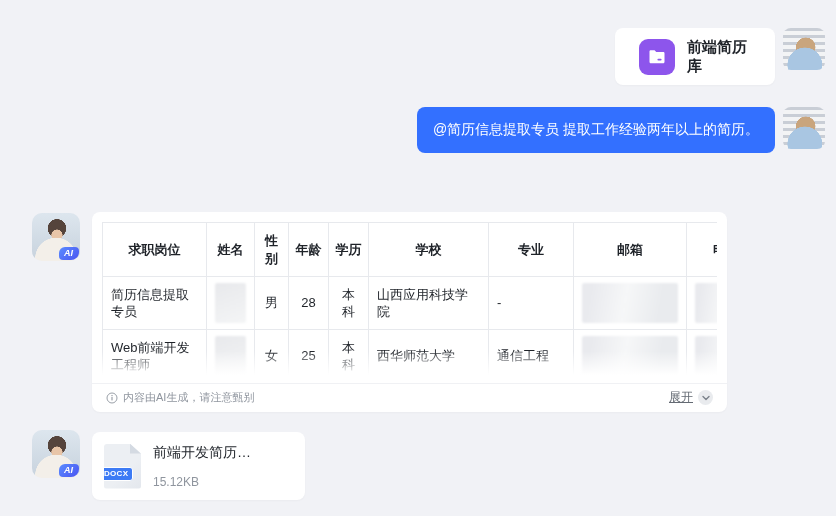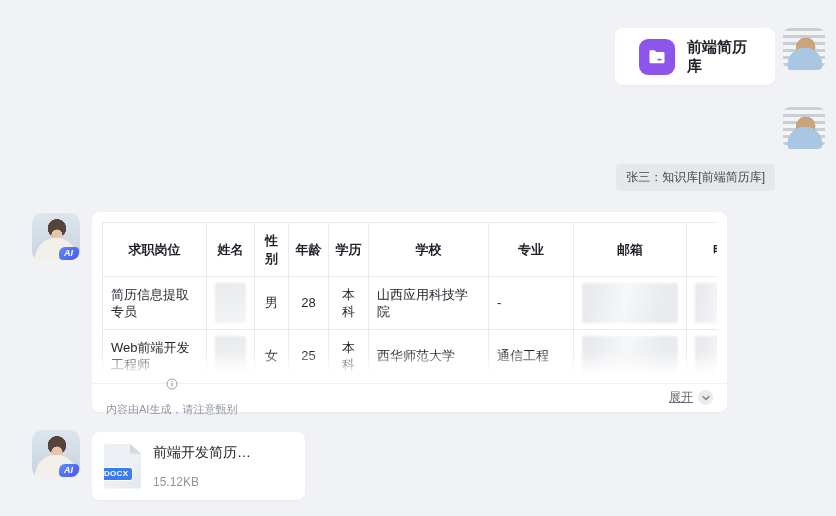--- a/index.html
+++ b/index.html
@@ -78,21 +78,21 @@
   .blur{
     width:100%; height:100%; min-height:40px; border-radius:2px;
     background:linear-gradient(100deg,#e9eaee 10%,#f6f7f8 45%,#e9ebee 80%);
     filter:blur(1px);
   }
   td.c-name .blur{ min-height:40px; background:linear-gradient(160deg,#e8e9ec,#f4f5f6); }
   .card-footer{
     border-top:1px solid #f0f1f4; margin-top:8px; height:28px;
     display:flex; align-items:center; justify-content:space-between; padding:0 14px;
   }
-  .disclaimer{ display:flex; align-items:center; gap:12px; font-size:11px; color:#8f959e;flex-direction:column; }
+  .disclaimer{ display:flex; align-items:center; gap:5px; font-size:11px; color:#8f959e; }
   .expand{ display:flex; align-items:center; gap:5px; font-size:12px; color:#646a73; cursor:pointer;text-decoration:underline; }
   .chev-circle{
     width:15px; height:15px; border-radius:50%; background:#e9ebee;
     display:flex; align-items:center; justify-content:center;
   }
   
   .file-card{
     position:absolute; left:92px; top:432px; width:213px; height:68px;
     background:#fff; border-radius:8px; display:flex; align-items:center;
     padding:0 12px; gap:12px; box-shadow:0 1px 2px rgba(31,35,41,.03);
@@ -125,23 +125,23 @@
     <div class="folder-ic">
       <svg width="20" height="20" viewBox="0 0 24 24" aria-hidden="true">
         <path fill="#ffffff" d="M3 5.5c0-.8.7-1.5 1.5-1.5h4.6l2 2h8.4c.8 0 1.5.7 1.5 1.5V18c0 .8-.7 1.5-1.5 1.5h-15C3.7 19.5 3 18.8 3 18V5.5z"></path>
         <rect x="12.5" y="14" width="5" height="2.2" rx="1.1" fill="#8d55ec"></rect>
       </svg>
     </div>
     <span class="kb-title">前端简历库</span>
   </div>
   <div class="avatar user" style="top:28px"></div>
 
+  <div class="user-bubble">@简历信息提取专员 提取工作经验两年以上的简历。</div>
   <div class="avatar user" style="top:107px"></div>
 
-  <div class="quote-chip">张三：知识库[前端简历库]</div>
 
   <div class="avatar ai" style="top:213px">
     <span class="ai-badge">AI</span>
   </div>
   <div class="ai-card">
     <div class="table-clip">
       <table class="resume">
         <colgroup>
           <col style="width:104px">
             <col style="width:48px">

